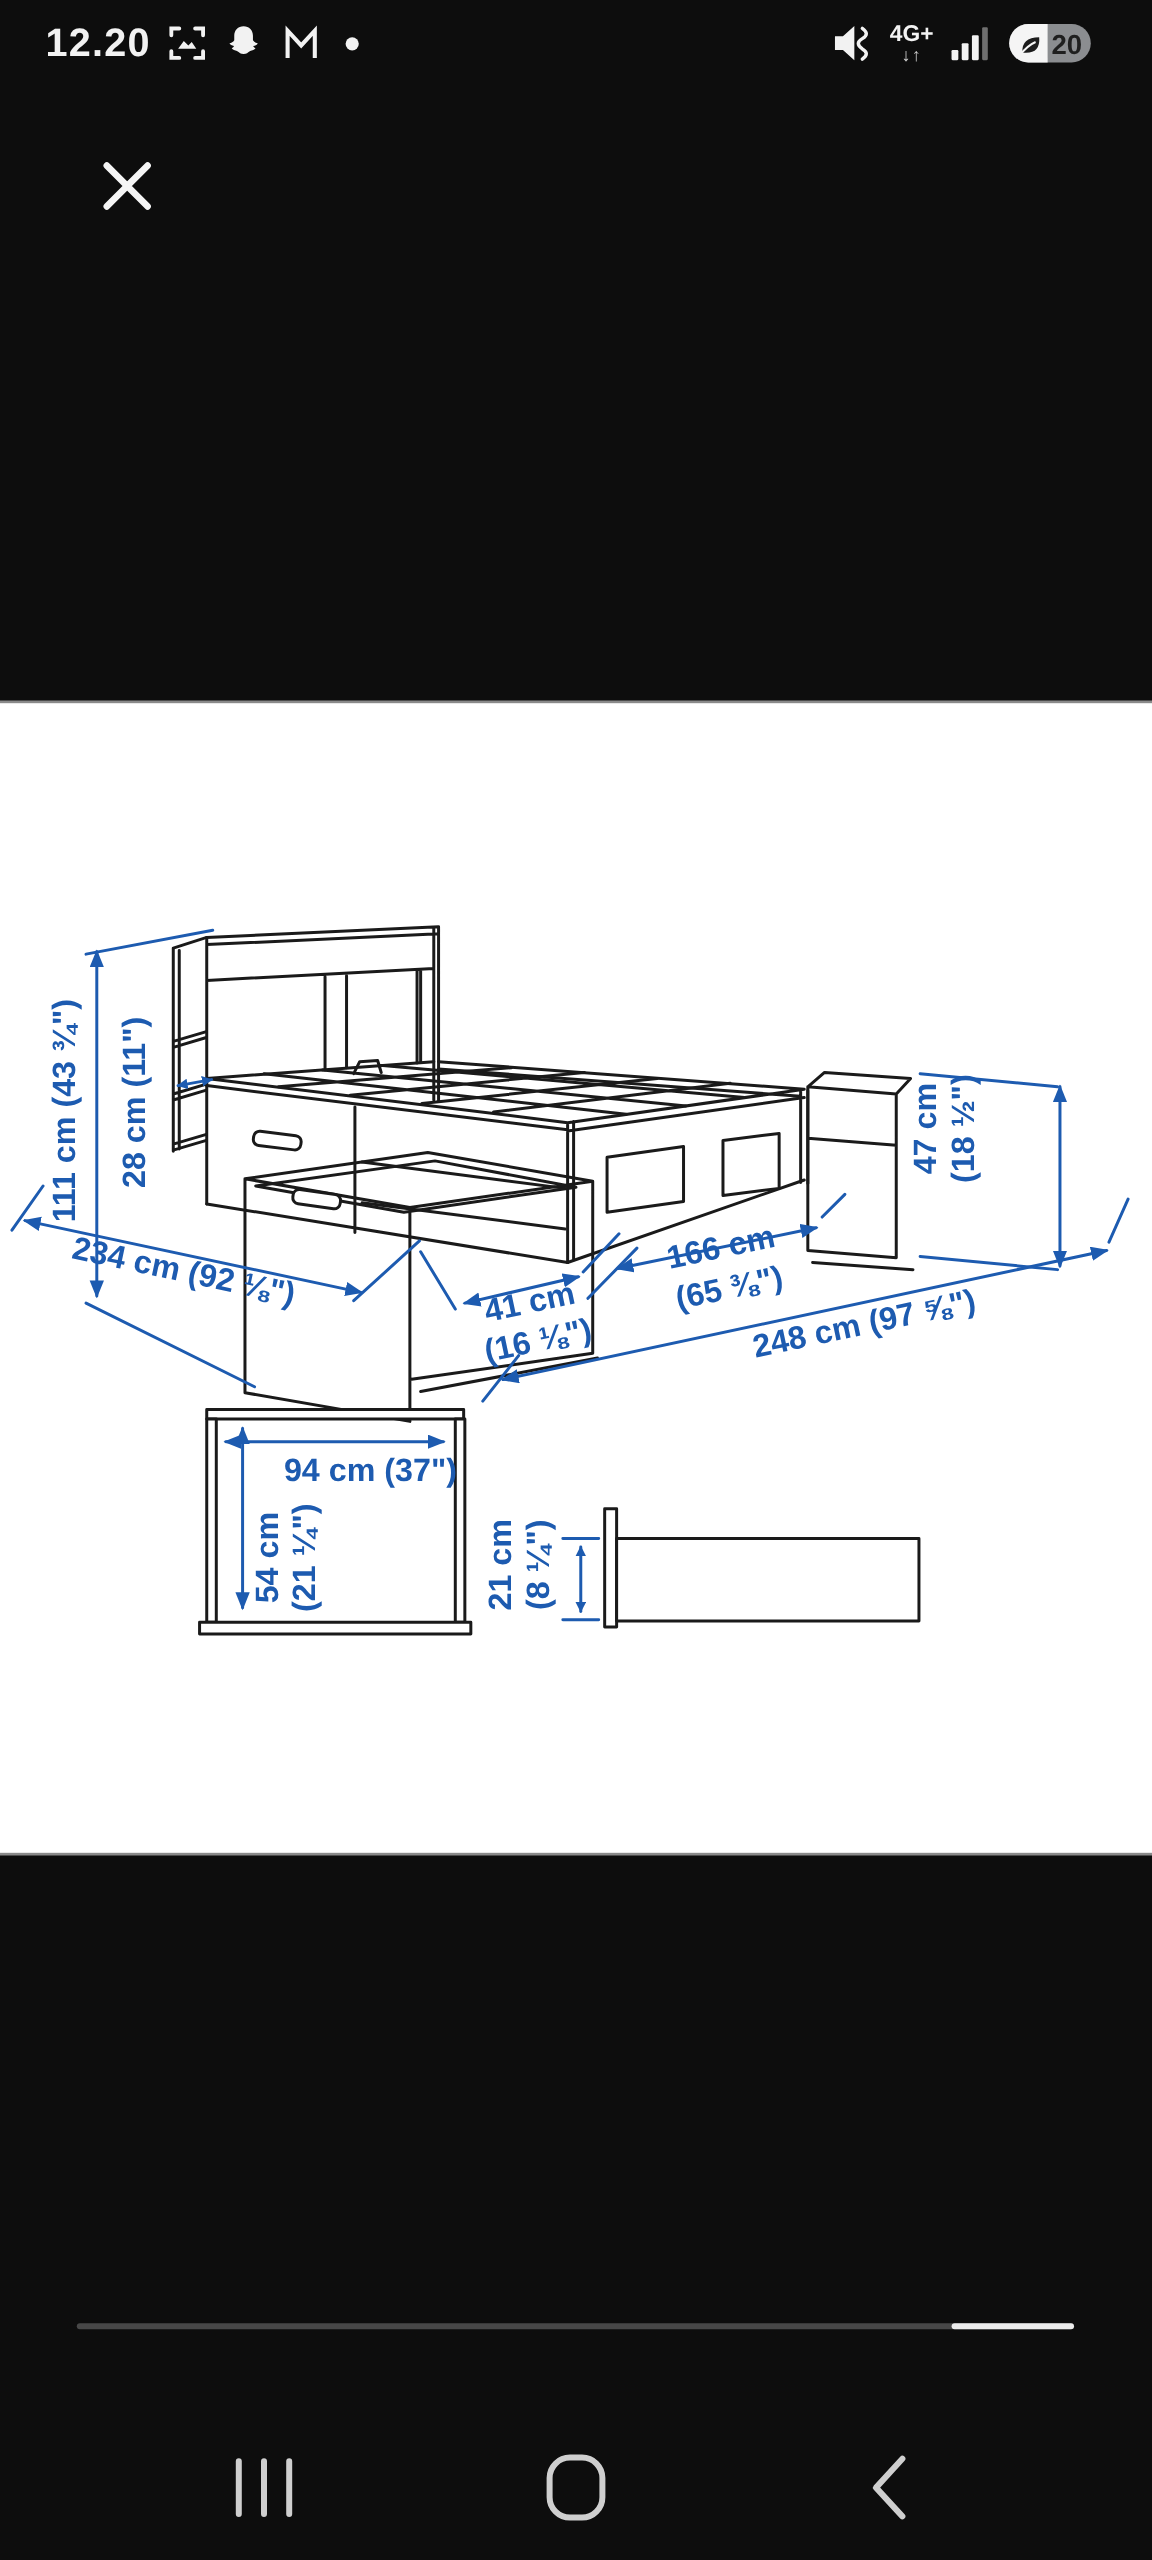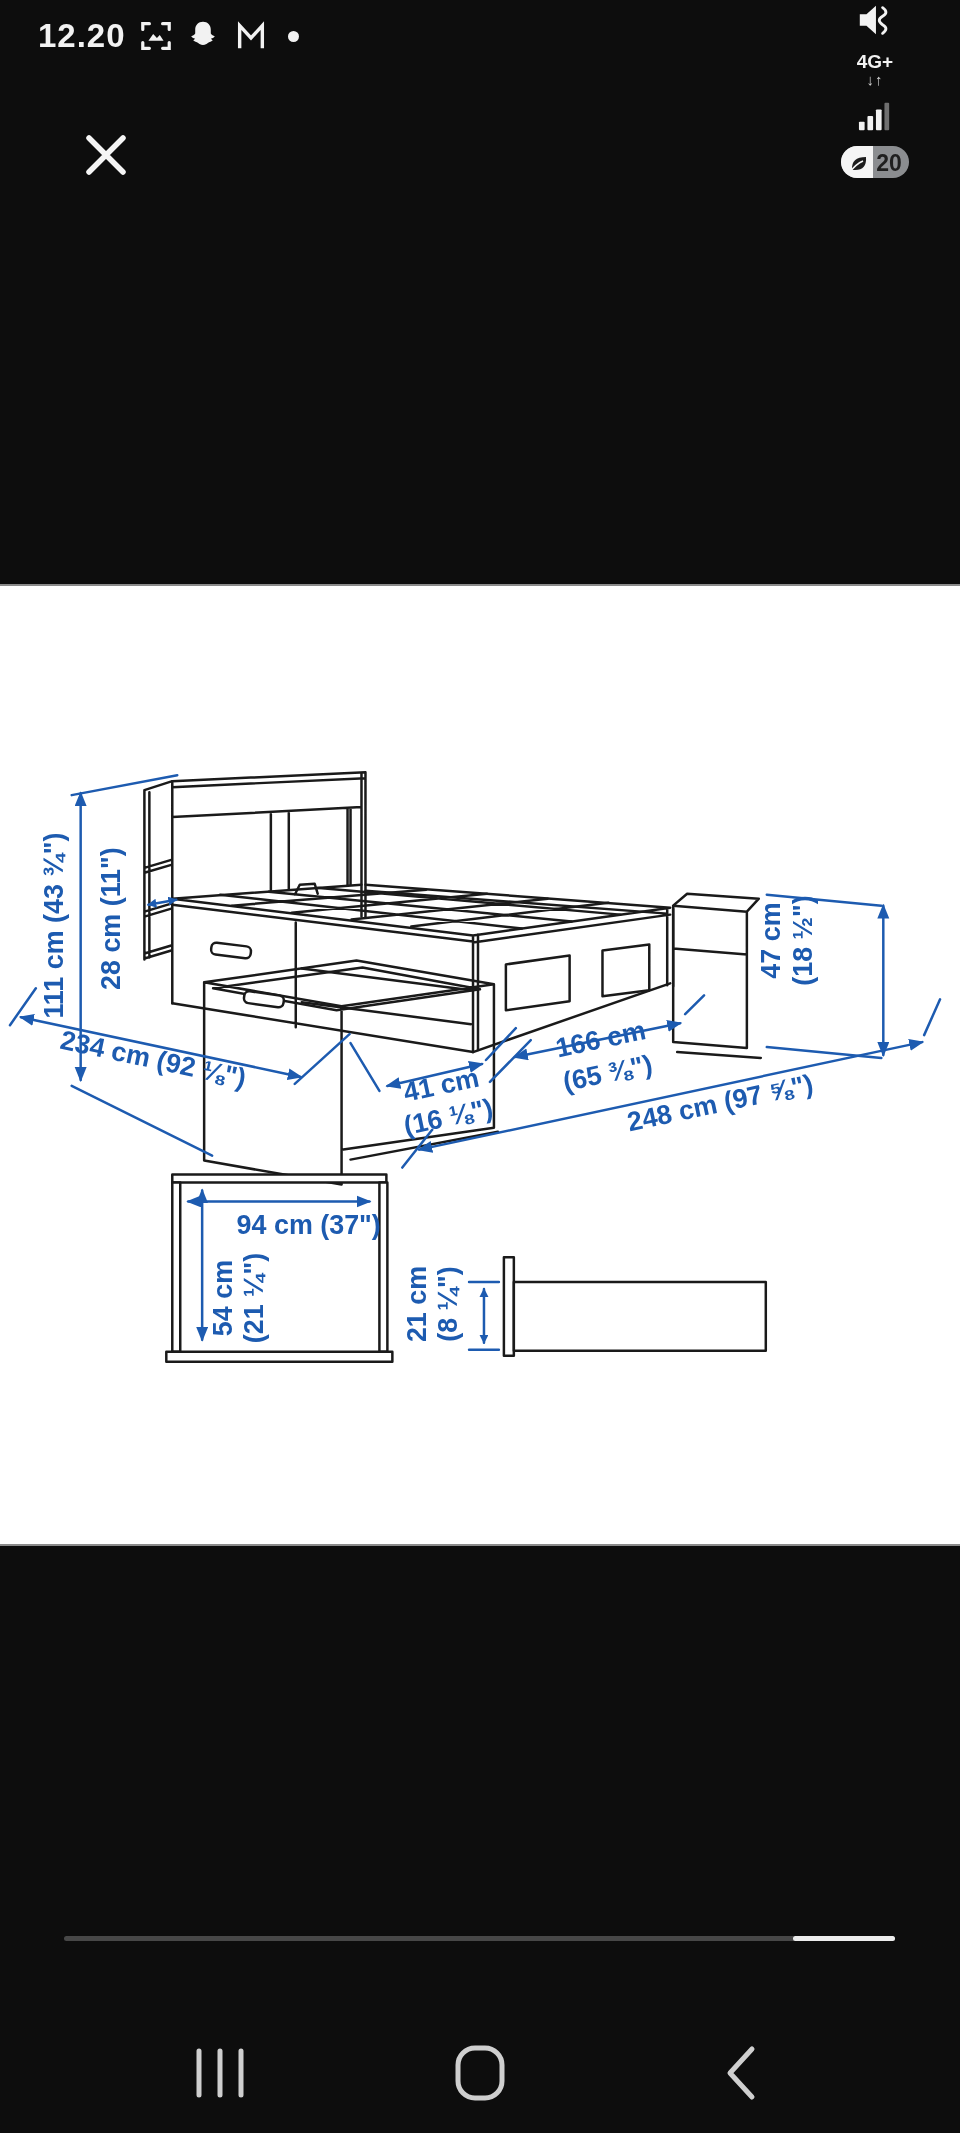--- a/index.html
+++ b/index.html
@@ -5,21 +5,21 @@
   :root{
     --accent_blue:#1d5bb0; --line:#1a1a1a; --panel_bg:#ffffff; --screen_bg:#0d0d0d;
     --statusbar_fg:#f2f2f2; --nav_fg:#cfcfcf;
   }
   html,body{margin:0;padding:0;background:#000;}
   .screen{position:relative;width:960px;height:2133px;background:var(--screen_bg);
     font-family:"Liberation Sans",sans-serif;overflow:hidden;}
   
   .status-bar{position:absolute;top:0;left:0;width:960px;height:72px;}
   .sb-left{position:absolute;left:38px;top:0;height:72px;display:flex;align-items:center;gap:13px;}
-  .sb-right{position:absolute;right:50px;top:0;height:72px;display:flex;align-items:center;gap:12px;flex-direction:column;}
+  .sb-right{position:absolute;right:50px;top:0;height:72px;display:flex;align-items:center;gap:12px;}
   .sb-time{color:var(--statusbar_fg);font-size:33px;font-weight:bold;letter-spacing:1px;}
   .sb-icon{display:flex;align-items:flex-start;}
   .sb-dot{width:11px;height:11px;border-radius:50%;background:var(--statusbar_fg);margin-left:6px;}
   .net-stack{display:flex;flex-direction:column;align-items:center;line-height:1;color:var(--statusbar_fg);}
   .net-label{font-size:19px;font-weight:bold;}
   .net-arrows{font-size:15px;color:#cfcfcf;margin-top:1px;letter-spacing:1px;}
   
   .close-btn{position:absolute;left:74px;top:123px;width:64px;height:64px;background:transparent;
     border:none;padding:0;cursor:pointer;}
   

